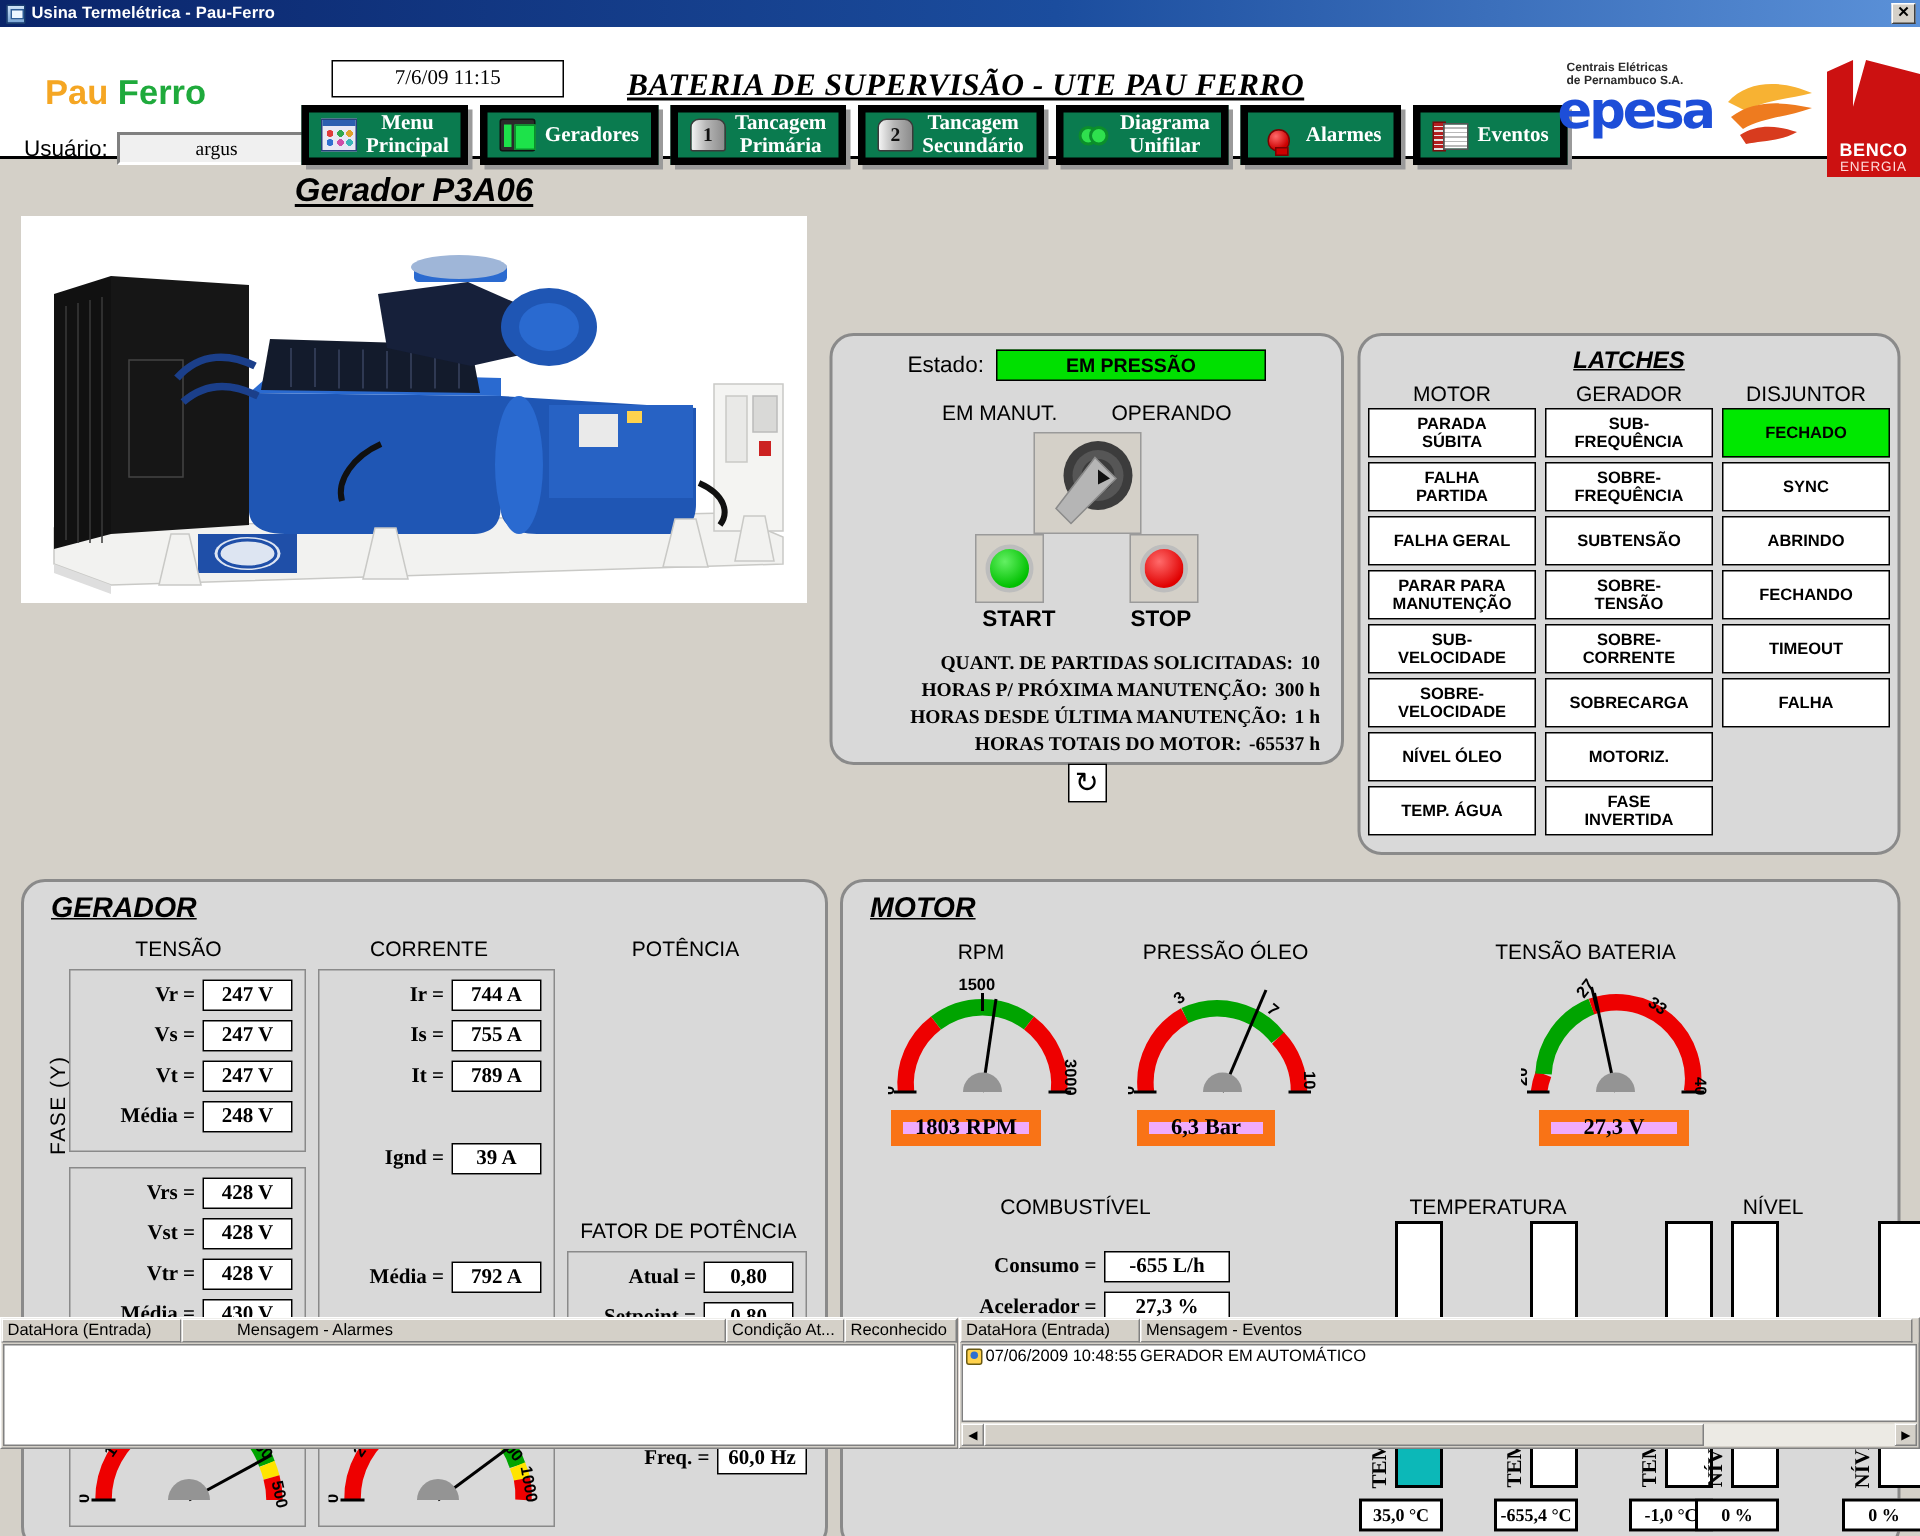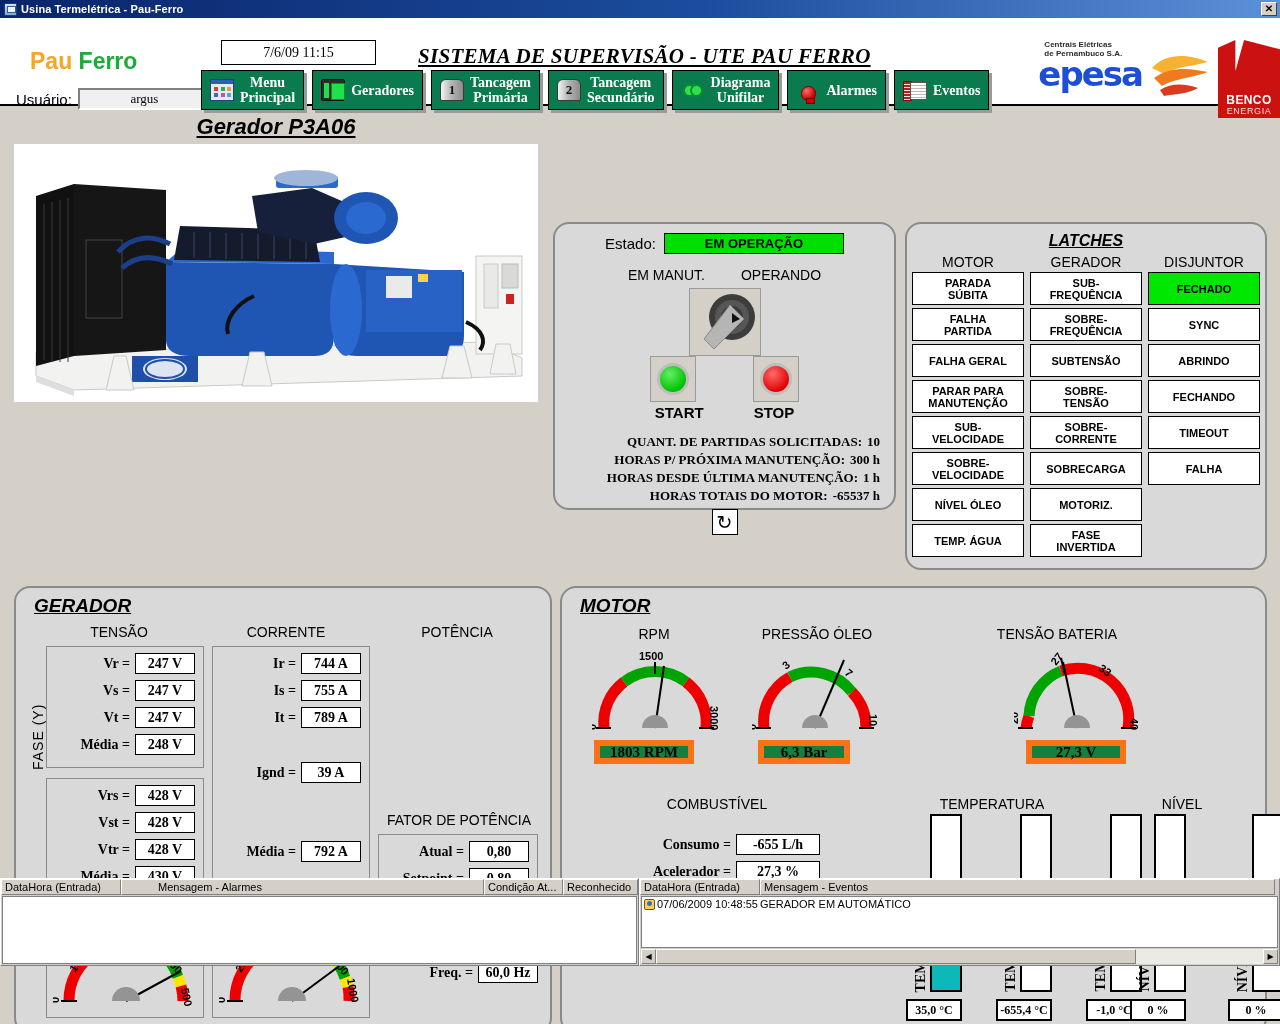--- a/index.html
+++ b/index.html
@@ -61,21 +61,21 @@
   .sys-title{
     position:absolute; left:418px; top:26px;
     font-family:"Liberation Serif", serif;
     font-size:21px; font-weight:bold; font-style:italic;
     text-decoration:underline; letter-spacing:.3px;
   }
 
   .navbar{position:absolute; left:201px; top:52px; display:flex; gap:8px;}
   .navbtn{
     position:relative; height:40px;
-    background:#0a7b4f; border:1px solid #000000;
+    background:#0a7b4f; border:5px solid #000000;
     display:flex;align-items:center; padding:0 8px; gap:6px;
     box-shadow:3px 3px 0 #9a9a9a;
     cursor:pointer;
   }
   .navbtn .lbl{
     color:#fff; font-family:"Liberation Serif", serif;
     font-size:14px; font-weight:bold; line-height:15px;
     text-align:center; white-space:pre-line;
   }
   .navicon{width:24px;height:22px;flex:none;position:relative;}
@@ -226,21 +226,21 @@
   }
   .vlabel{
     writing-mode:vertical-rl; transform:rotate(180deg);
     font-size:14px; letter-spacing:1px;
   }
 
   
   #motor-panel{left:560px; top:480px; width:707px; height:448px;}
   .gauge-cap{font-size:14px;text-align:center;}
   .valbox{
-    background:#15803d;border:6px solid #f97316;height:24px;padding:0 7px;
+    background:#f0abfc;border:8px solid #f97316;height:24px;padding:0 7px;
     display:flex;align-items:center;justify-content:center;
     font-family:"Liberation Serif",serif;font-size:15px;font-weight:bold;white-space:nowrap;
   }
   .bar-outer{width:32px;height:178px;background:#fff;border:2px solid #000;position:relative;}
   .bar-fill{position:absolute;left:0;right:0;bottom:0;background:#0cb8b8;}
   .bar-name{
     writing-mode:vertical-rl;transform:rotate(180deg);
     font-family:"Liberation Serif",serif;font-weight:bold;font-size:14px;
   }
   .bar-val{
@@ -298,21 +298,21 @@
     <span class="pau">Pau</span>
     <span class="ferro">Ferro</span>
   </div>
 
   <div class="user-row">
     <span class="user-label">Usuário:</span>
     <span class="user-box">argus</span>
   </div>
 
   <div class="clockbox">7/6/09 11:15</div>
-  <div class="sys-title">SISTEMA DE SUPERVISÃO - UTE PAU FERRO</div>
+  <div class="sys-title">BATERIA DE SUPERVISÃO - UTE PAU FERRO</div>
 
   <div class="navbar">
     <div class="navbtn">
       <span class="navicon ic-menu"></span>
       <span class="lbl">Menu
 Principal</span>
     </div>
     <div class="navbtn">
       <span class="navicon ic-gerador"></span>
       <span class="lbl">Geradores</span>
@@ -430,21 +430,21 @@
       <path d="M104,108 C120,90 140,92 156,100" stroke="#1b3f8a" stroke-width="5" fill="none"></path>
       <path d="M108,124 C124,110 142,112 158,120" stroke="#1b3f8a" stroke-width="5" fill="none"></path>
       <path d="M240,152 C222,160 210,176 214,190" stroke="#101010" stroke-width="4" fill="none"></path>
       <path d="M452,178 C470,186 472,198 466,206" stroke="#101010" stroke-width="4" fill="none"></path>
     </svg>
   </div>
 
   <div class="panel" id="estado-panel">
     <div class="estado-row">
       <span class="estado-lbl">Estado:</span>
-      <span class="estado-val">EM OPERAÇÃO</span>
+      <span class="estado-val">EM PRESSÃO</span>
     </div>
 
     <div class="sw-labels">
       <span>EM MANUT.</span>
       <span>OPERANDO</span>
     </div>
 
     <div class="switch-wrap">
       <div class="switch">
         <svg width="72" height="68" viewBox="0 0 72 68">

